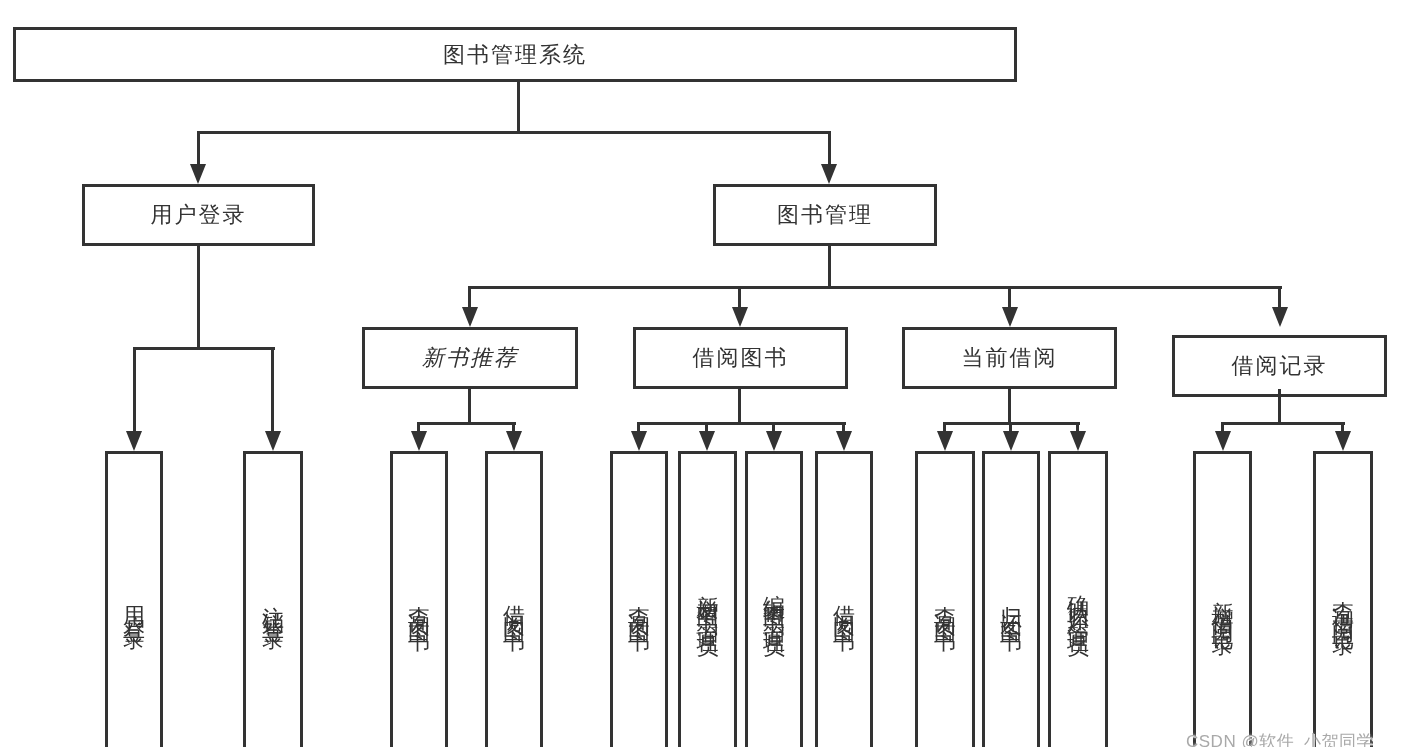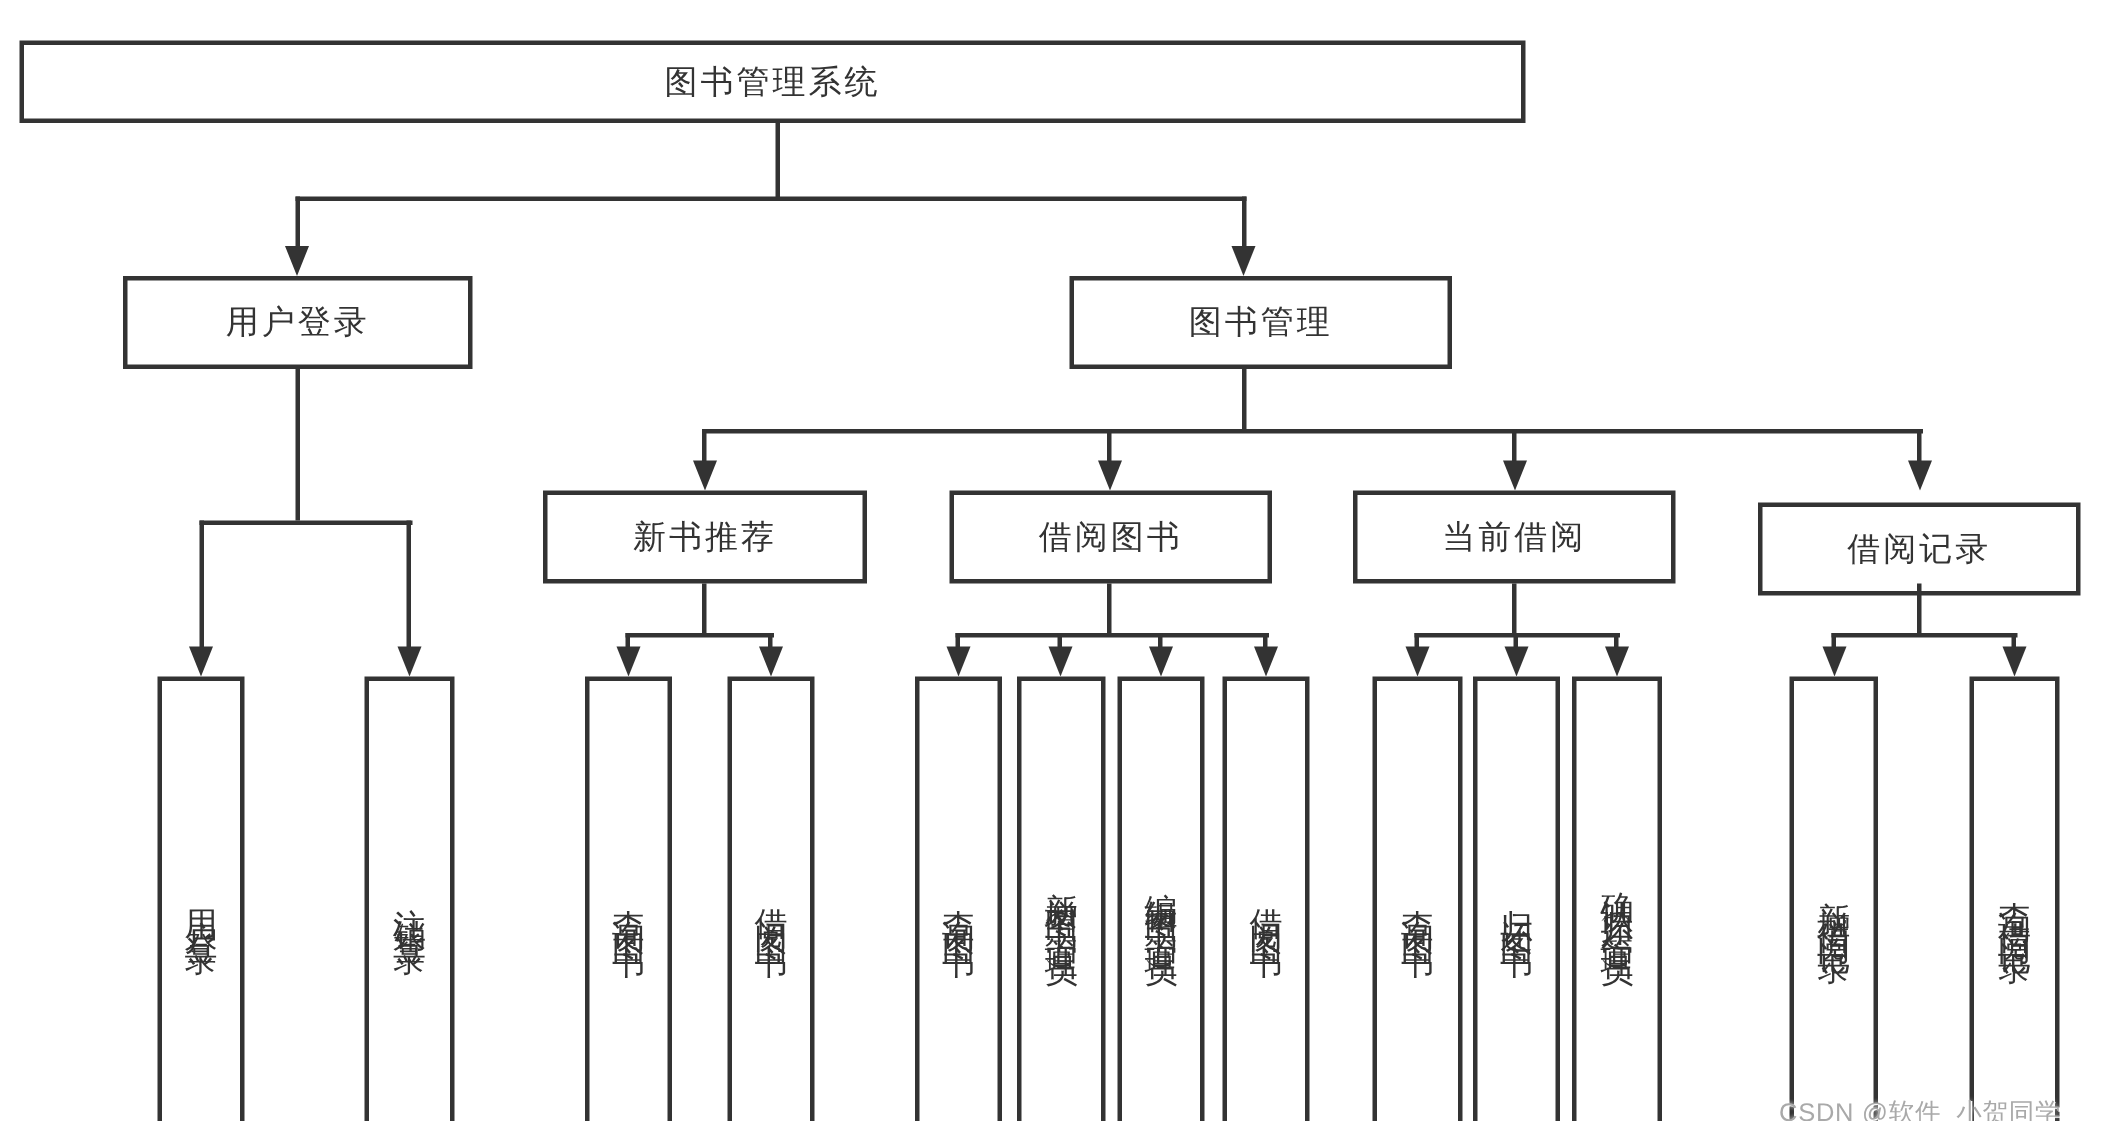--- a/index.html
+++ b/index.html
@@ -42,21 +42,21 @@
   <div class="box" style="left:13px; top:13px; width:1004px; height:55px;">图书管理系统</div>
 
   <div class="vline" style="left:517px; top:67px; height:51px;"></div>
   <div class="hline" style="left:197px; top:117px; width:634px;"></div>
   <div class="vline" style="left:197px; top:117px; height:36px;"></div>
   <div class="arrow" style="left:190px; top:150px;"></div>
   <div class="vline" style="left:828px; top:117px; height:36px;"></div>
   <div class="arrow" style="left:821px; top:150px;"></div>
 
   <div class="box" style="left:82px; top:170px; width:233px; height:62px;">用户登录</div>
-  <div class="box" style="left:713px; top:170px; width:255px; height:62px;text-align:right;">图书管理</div>
+  <div class="box" style="left:713px; top:170px; width:224px; height:62px;text-align:right;">图书管理</div>
 
   <div class="vline" style="left:197px; top:232px; height:101px;"></div>
   <div class="hline" style="left:133px; top:333px; width:142px;"></div>
   <div class="vline" style="left:133px; top:333px; height:86px;"></div>
   <div class="arrow" style="left:126px; top:417px;"></div>
   <div class="vline" style="left:271px; top:333px; height:86px;"></div>
   <div class="arrow" style="left:265px; top:417px;"></div>
 
   <div class="box vbox" style="left:105px; top:437px; width:58px; height:300px;">用户登录</div>
   <div class="box vbox" style="left:243px; top:437px; width:60px; height:300px;">注销登录</div>
@@ -65,21 +65,21 @@
   <div class="hline" style="left:468px; top:272px; width:814px;"></div>
   <div class="vline" style="left:468px; top:272px; height:22px;"></div>
   <div class="arrow" style="left:462px; top:293px;"></div>
   <div class="vline" style="left:738px; top:272px; height:22px;"></div>
   <div class="arrow" style="left:732px; top:293px;"></div>
   <div class="vline" style="left:1008px; top:272px; height:22px;"></div>
   <div class="arrow" style="left:1002px; top:293px;"></div>
   <div class="vline" style="left:1278px; top:272px; height:22px;"></div>
   <div class="arrow" style="left:1272px; top:293px;"></div>
 
-  <div class="box" style="left:362px; top:313px; width:216px; height:62px;">新书推荐</div>
+  <div class="box" style="left:362px; top:313px; width:216px; height:62px;font-style:italic;">新书推荐</div>
   <div class="box" style="left:633px; top:313px; width:215px; height:62px;">借阅图书</div>
   <div class="box" style="left:902px; top:313px; width:215px; height:62px;">当前借阅</div>
   <div class="box" style="left:1172px; top:321px; width:215px; height:62px;">借阅记录</div>
 
   <div class="vline" style="left:468px; top:375px; height:33px;"></div>
   <div class="hline" style="left:417px; top:408px; width:99px;"></div>
   <div class="vline" style="left:417px; top:408px; height:11px;"></div>
   <div class="arrow" style="left:411px; top:417px;"></div>
   <div class="vline" style="left:512px; top:408px; height:11px;"></div>
   <div class="arrow" style="left:506px; top:417px;"></div>

